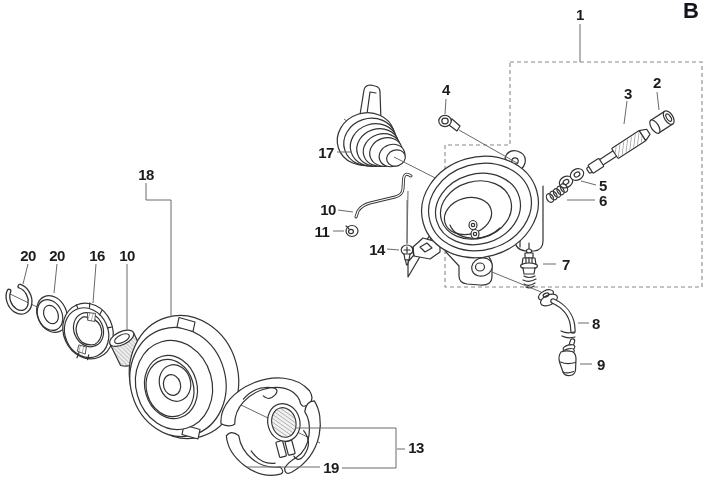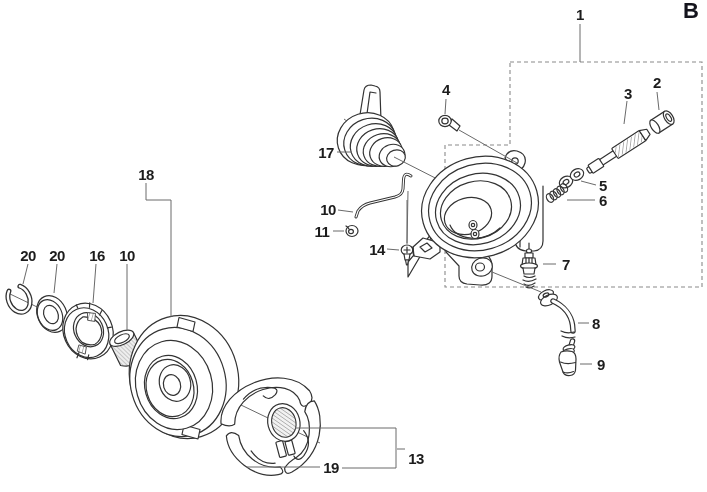--- a/index.html
+++ b/index.html
@@ -269,21 +269,21 @@
 <span class="lb" style="left:628px;top:93px">3</span>
 <span class="lb" style="left:446px;top:89px">4</span>
 <span class="lb" style="left:603px;top:185px">5</span>
 <span class="lb" style="left:603px;top:200px">6</span>
 <span class="lb" style="left:566px;top:264px">7</span>
 <span class="lb" style="left:596px;top:323px">8</span>
 <span class="lb" style="left:601px;top:364px">9</span>
 <span class="lb" style="left:328px;top:209px">10</span>
 <span class="lb" style="left:322px;top:231px">11</span>
 <span class="lb" style="left:377px;top:249px">14</span>
-<span class="lb" style="left:416px;top:458px">13</span>
+<span class="lb" style="left:416px;top:447px">13</span>
 <span class="lb" style="left:331px;top:467px">19</span>
 <span class="lb" style="left:127px;top:255px">10</span>
 <span class="lb" style="left:97px;top:255px">16</span>
 <span class="lb" style="left:326px;top:152px">17</span>
 <span class="lb" style="left:146px;top:174px">18</span>
 <span class="lb" style="left:57px;top:255px">20</span>
 <span class="lb" style="left:28px;top:255px">20</span>
 
 </div>
 

